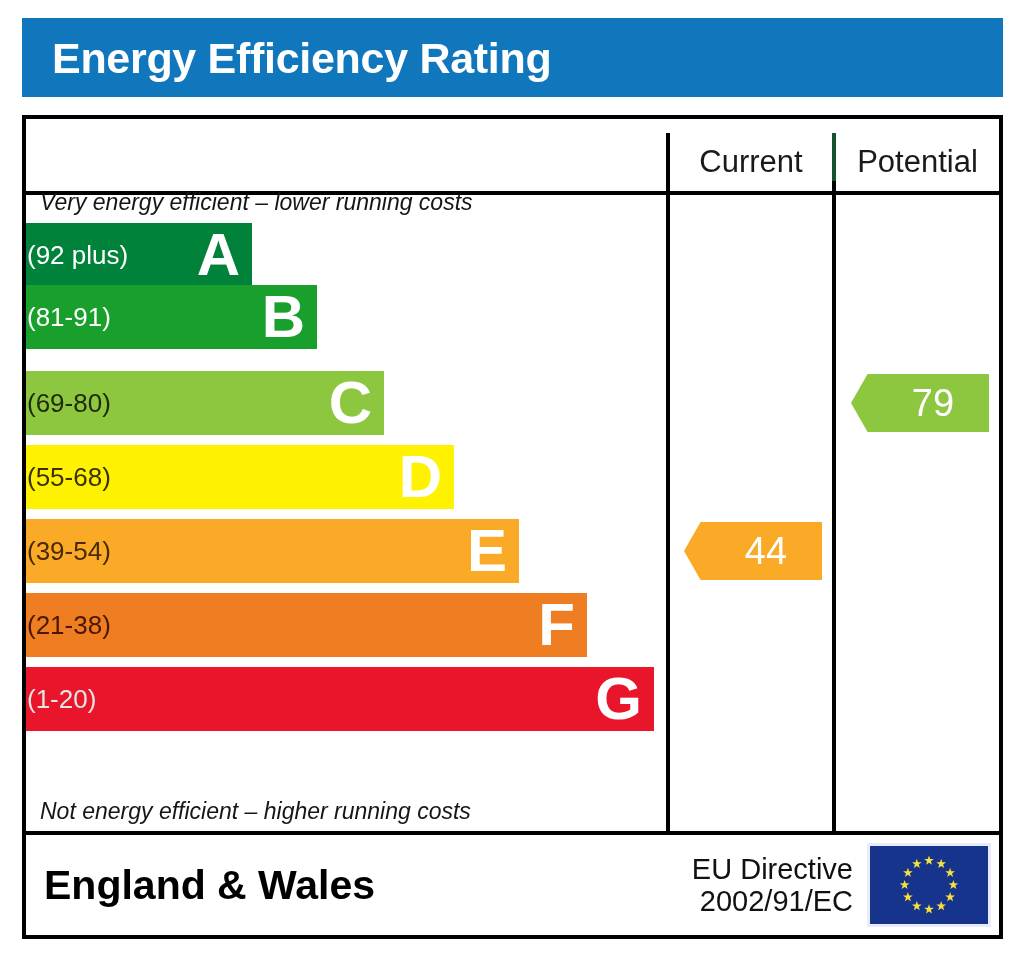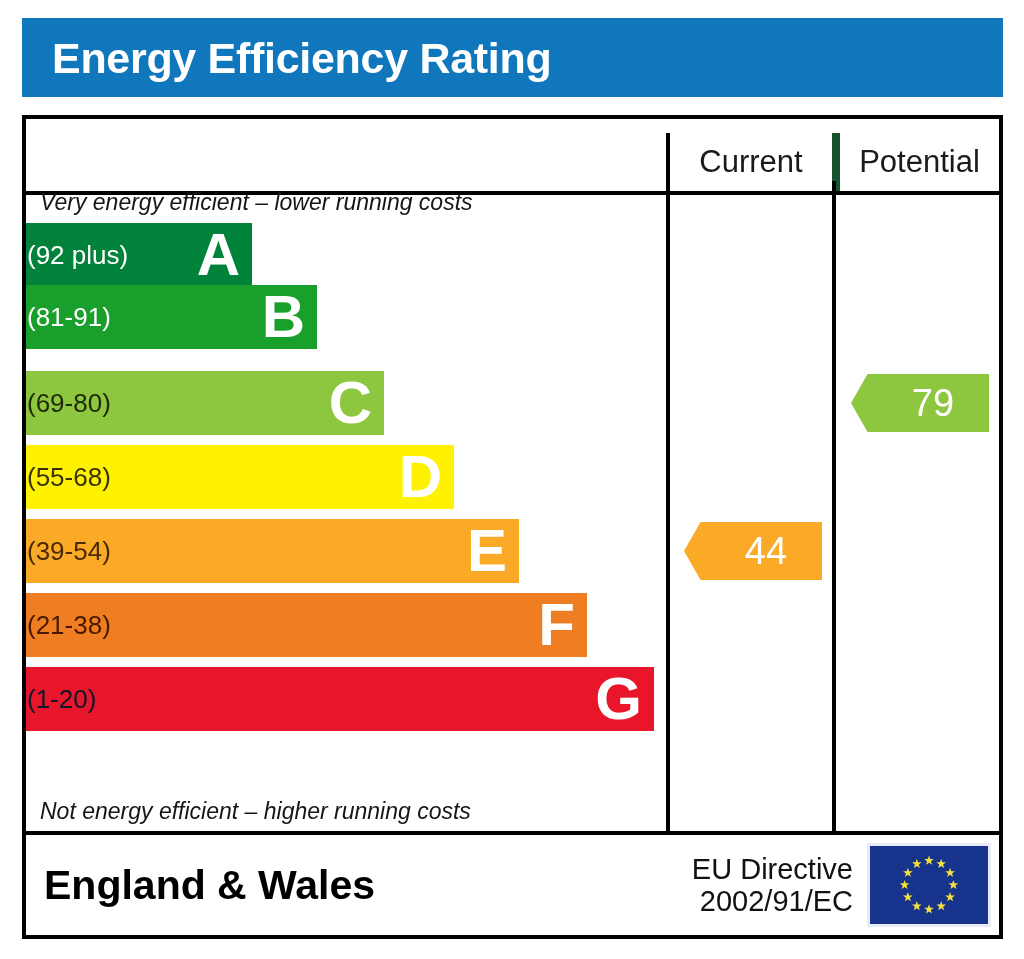--- a/index.html
+++ b/index.html
@@ -70,21 +70,21 @@
     top: 0;
     height: 100%;
     display: flex;
     align-items: center;
     justify-content: center;
     font-size: 31px;
     color: #1a1a1a;
     box-sizing: border-box;
   }
   .col-head.current  { left: 640px; width: 166px; border-left: 4px solid #000000; }
-  .col-head.potential{ left: 806px; width: 167px; border-left: 8px solid #14532d; }
+  .col-head.potential{ left: 806px; width: 167px; border-left: 4px solid #14532d; }
 
   
   .vsep {
     position: absolute;
     top: 62px;
     bottom: 0;
     width: 4px;
     background: #000000;
   }
   .vsep.v1 { left: 640px; }
@@ -235,21 +235,21 @@
           </div>
           <div class="band" style="top: 338px; width: 493px; height: 64px; background: rgb(251, 170, 40);">
             <span class="band-range" style="color: rgb(74, 42, 0);">(39-54)</span>
             <span class="band-letter">E</span>
           </div>
           <div class="band" style="top: 412px; width: 561px; height: 64px; background: rgb(239, 125, 34);">
             <span class="band-range" style="color: rgb(74, 24, 0);">(21-38)</span>
             <span class="band-letter">F</span>
           </div>
           <div class="band" style="top: 486px; width: 628px; height: 64px; background: rgb(233, 21, 42);">
-            <span class="band-range" style="color: #0f172a;">(1-20)</span>
+            <span class="band-range" style="color: #e5e5e5;">(1-20)</span>
             <span class="band-letter">G</span>
           </div>
         </div>
     </div>
 
     <div id="arrows-container">
         <div class="arrow current" style="background: rgb(251, 170, 40); top: 403px;">
           <span class="arrow-value">44</span>
         </div>
         <div class="arrow potential" style="background: rgb(141, 198, 63); top: 255px;">

